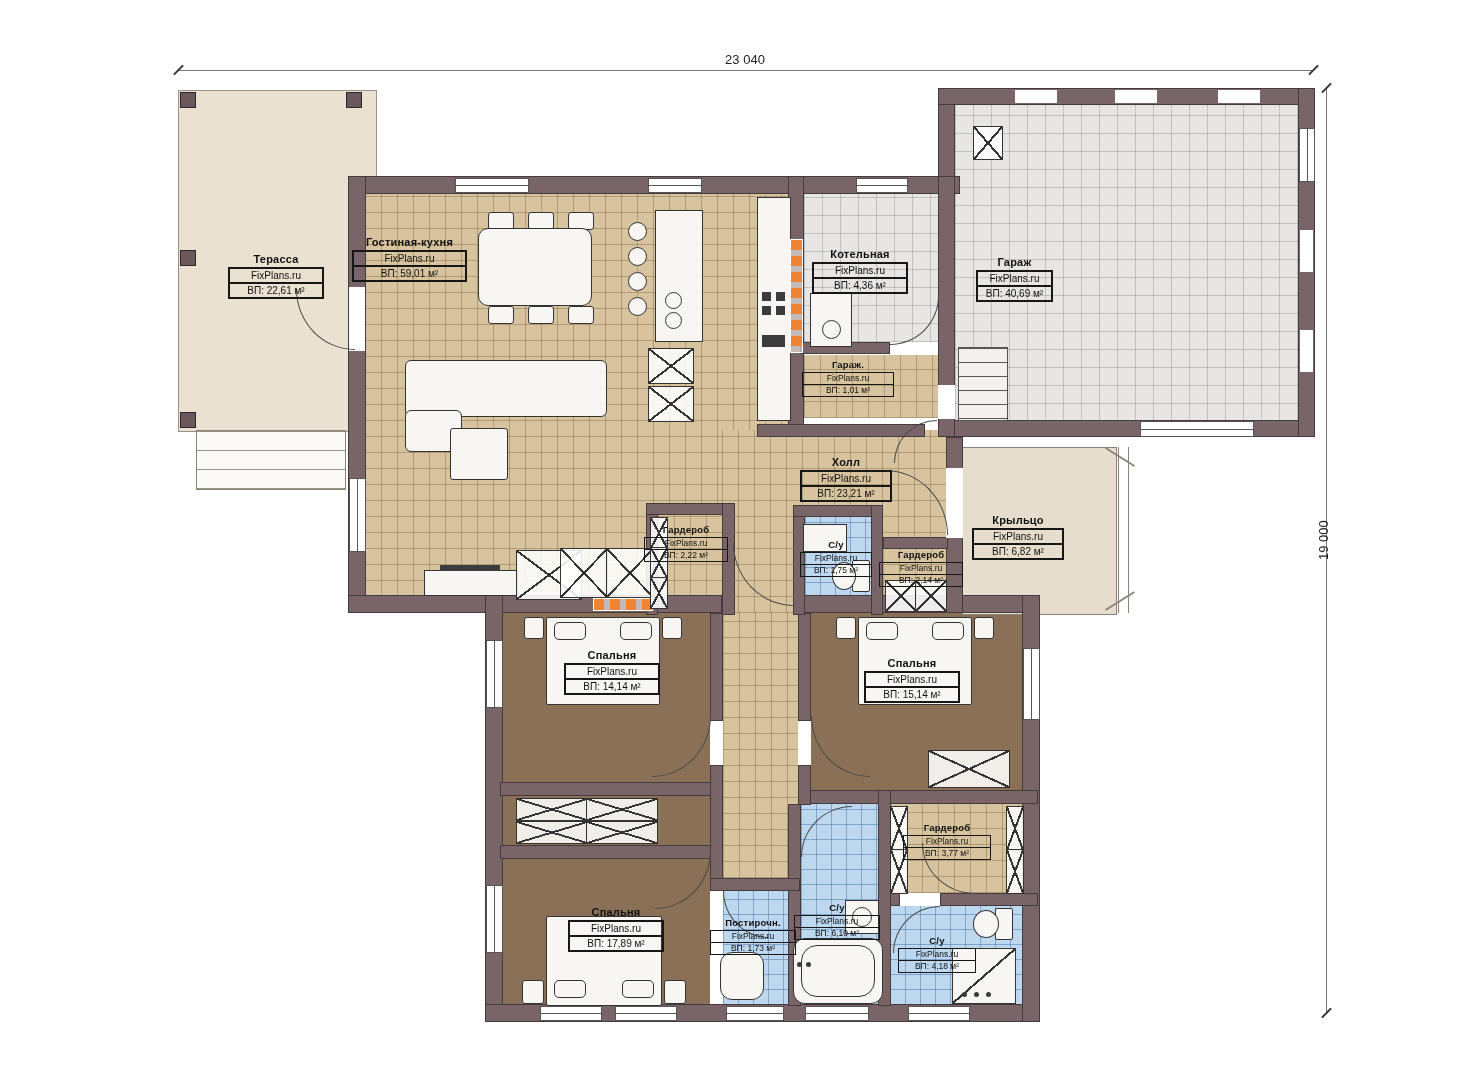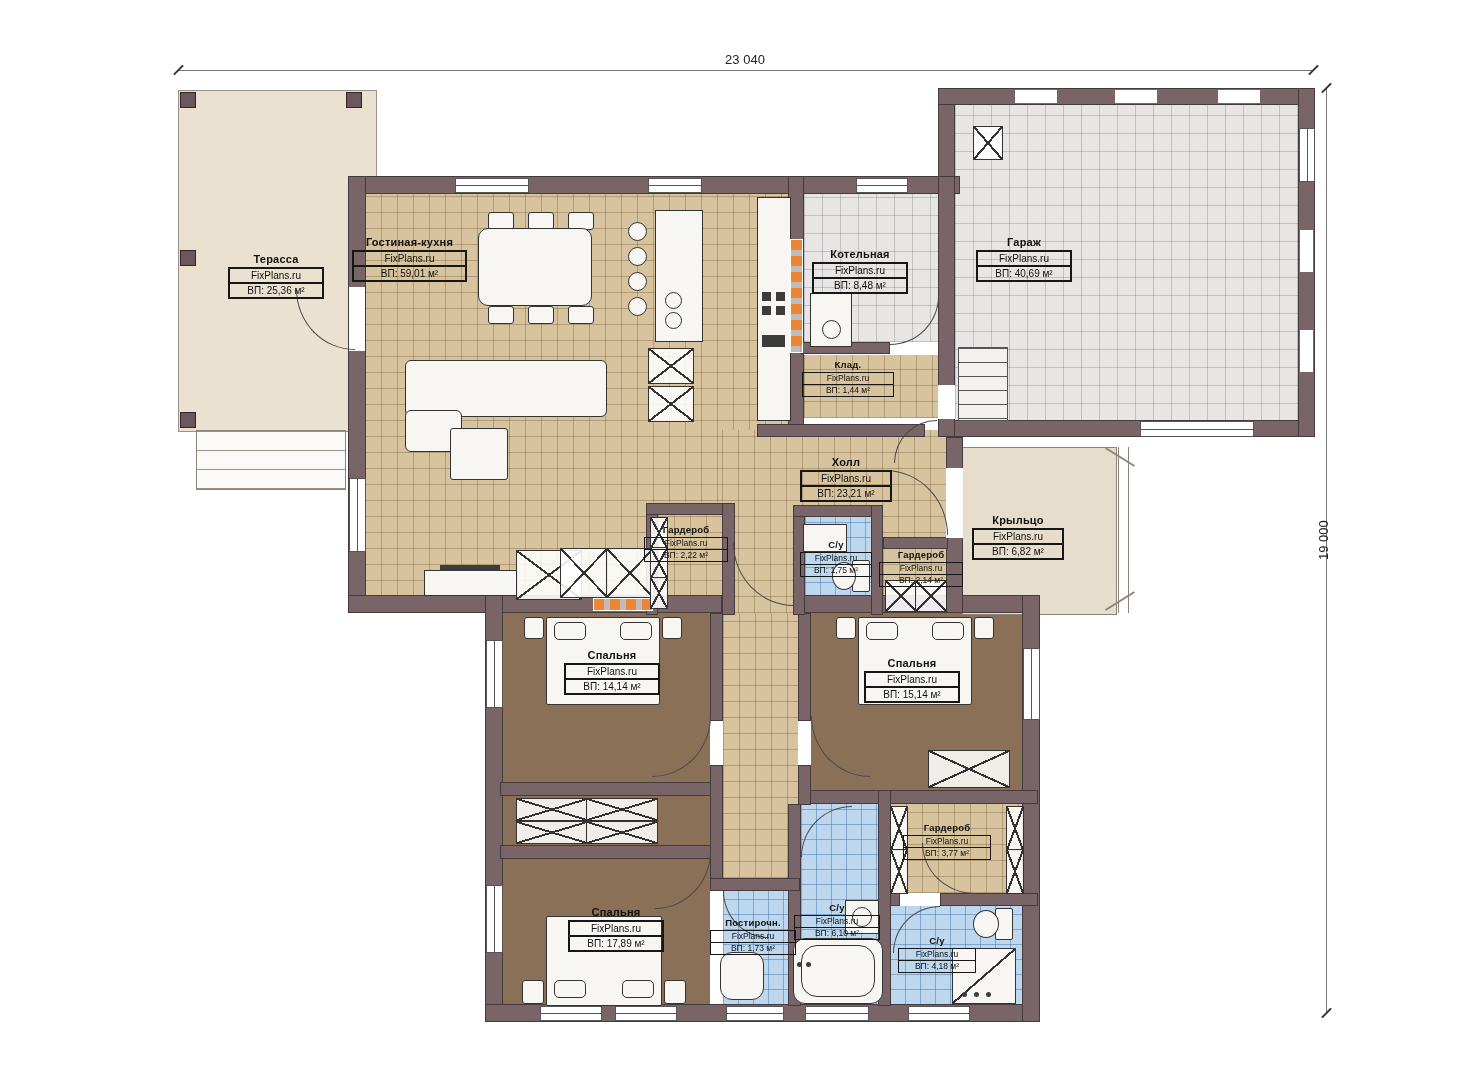--- a/index.html
+++ b/index.html
@@ -271,49 +271,49 @@
   <div class="arc br" style="left:655px;top:851px;width:55px;height:57px"></div>
   <div class="arc bl" style="left:723px;top:891px;width:45px;height:46px"></div>
   <div class="arc tl" style="left:801px;top:806px;width:50px;height:50px"></div>
   <div class="arc bl" style="left:922px;top:843px;width:52px;height:50px"></div>
   <div class="arc tl" style="left:893px;top:906px;width:46px;height:46px"></div>
 
   <div class="lbl" style="left:228px;top:253px;width:96px">
     <div class="nm">Терасса</div>
     <div class="bx">
         <div class="r1">FixPlans.ru</div>
-    <div class="r2">ВП: 25,36 м²</div>
+    <div class="r2">ВП: 22,61 м²</div>
       </div>
   </div>
   <div class="lbl" style="left:352px;top:236px;width:115px">
     <div class="nm">Гостиная-кухня</div>
     <div class="bx">
         <div class="r1">FixPlans.ru</div>
     <div class="r2">ВП: 59,01 м²</div>
       </div>
   </div>
   <div class="lbl" style="left:812px;top:248px;width:96px">
     <div class="nm">Котельная</div>
     <div class="bx">
         <div class="r1">FixPlans.ru</div>
-    <div class="r2">ВП: 8,48 м²</div>
-      </div>
-  </div>
-  <div class="lbl" style="left:976px;top:236px;width:96px">
+    <div class="r2">ВП: 4,36 м²</div>
+      </div>
+  </div>
+  <div class="lbl" style="left:976px;top:256px;width:77px">
     <div class="nm">Гараж</div>
     <div class="bx">
         <div class="r1">FixPlans.ru</div>
     <div class="r2">ВП: 40,69 м²</div>
       </div>
   </div>
   <div class="lbl sm" style="left:802px;top:360px;width:92px">
-    <div class="nm">Клад.</div>
-    <div class="bx">
-        <div class="r1">FixPlans.ru</div>
-    <div class="r2">ВП: 1,44 м²</div>
+    <div class="nm">Гараж.</div>
+    <div class="bx">
+        <div class="r1">FixPlans.ru</div>
+    <div class="r2">ВП: 1,01 м²</div>
       </div>
   </div>
   <div class="lbl" style="left:800px;top:456px;width:92px">
     <div class="nm">Холл</div>
     <div class="bx">
         <div class="r1">FixPlans.ru</div>
     <div class="r2">ВП: 23,21 м²</div>
       </div>
   </div>
   <div class="lbl sm" style="left:644px;top:525px;width:84px">

